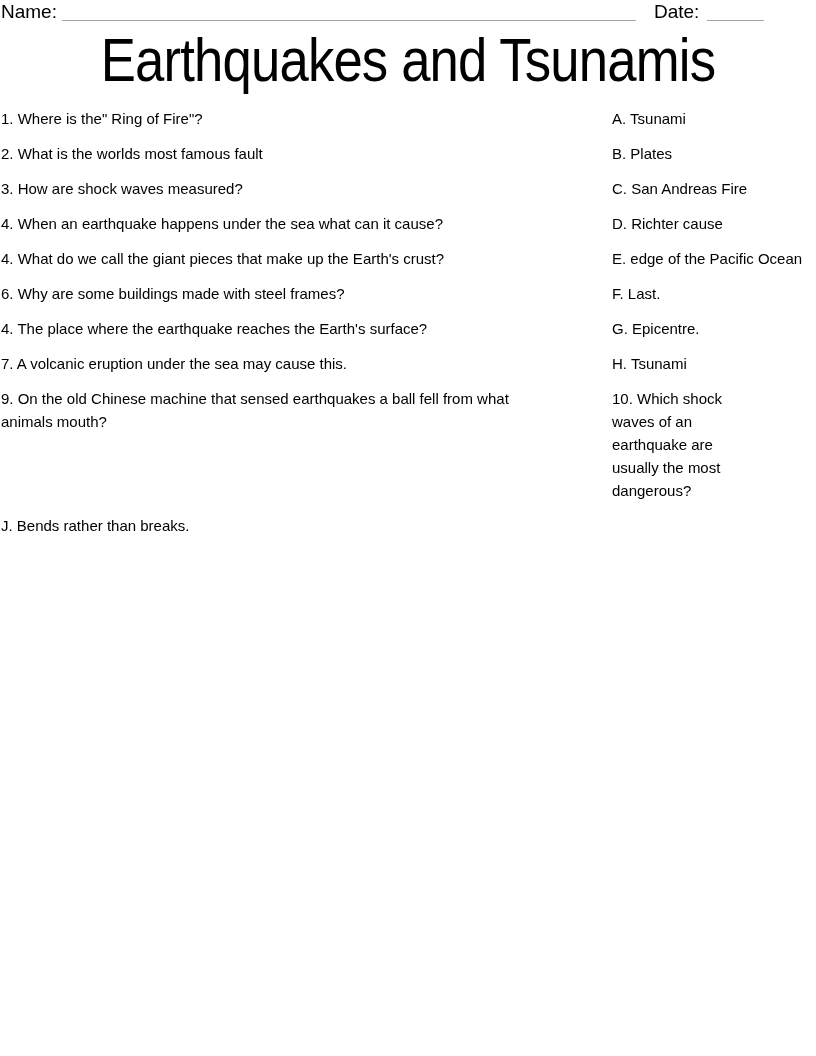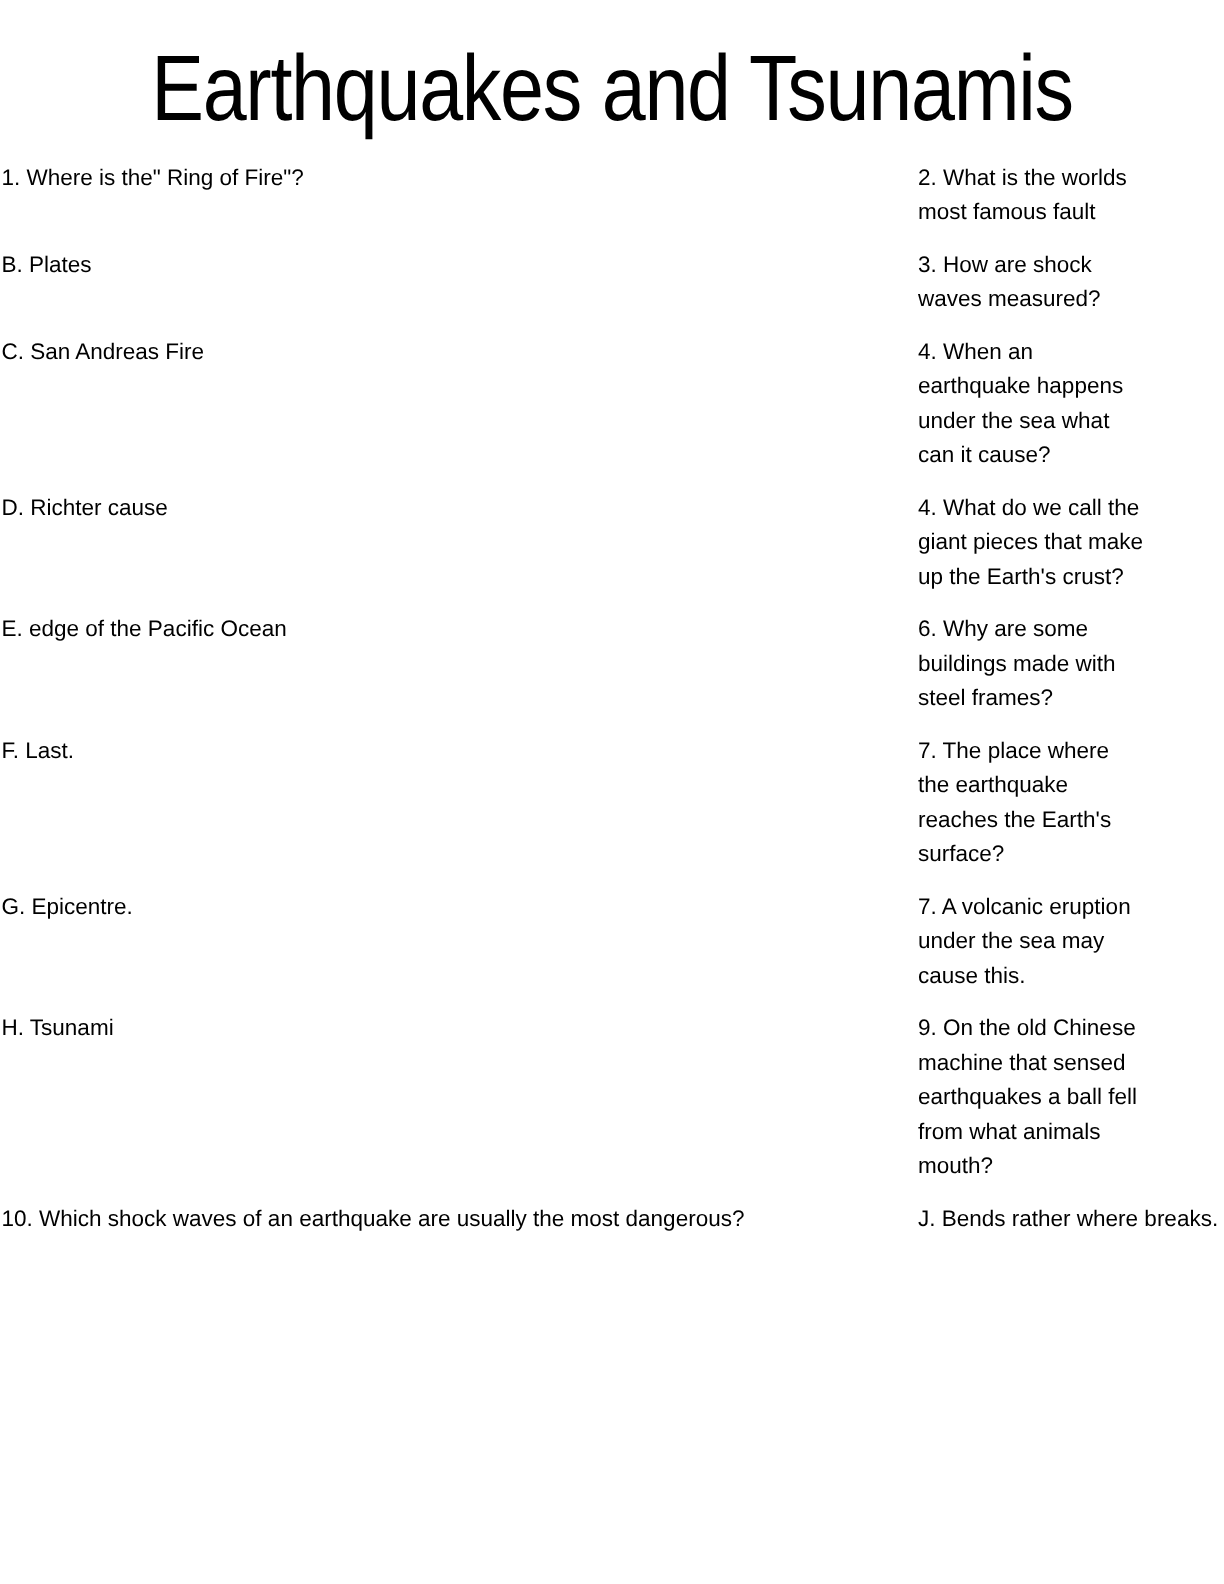--- a/index.html
+++ b/index.html
@@ -61,46 +61,53 @@
     line-height: 23px;
   }
   .question { padding-right: 52px; }
   .answer { white-space: nowrap; }
 </style>
 </head>
 <body>
 
 <div class="page">
 
+  <div class="header">
+    <span>Name:</span>
+    <span class="blank-line name-line"></span>
+    <span class="date-label">Date:</span>
+    <span class="blank-line date-line"></span>
+  </div>
 
   <div class="title">Earthquakes and Tsunamis</div>
 
   <div class="matching">
     <div class="question">1. Where is the" Ring of Fire"?</div>
+    <div class="answer">A. Tsunami</div>
 
     <div class="question">2. What is the worlds most famous fault</div>
     <div class="answer">B. Plates</div>
 
     <div class="question">3. How are shock waves measured?</div>
     <div class="answer">C. San Andreas Fire</div>
 
     <div class="question">4. When an earthquake happens under the sea what can it cause?</div>
     <div class="answer">D. Richter cause</div>
 
     <div class="question">4. What do we call the giant pieces that make up the Earth's crust?</div>
     <div class="answer">E. edge of the Pacific Ocean</div>
 
     <div class="question">6. Why are some buildings made with steel frames?</div>
     <div class="answer">F. Last.</div>
 
-    <div class="question">7. The place where the earthquake reaches the Earth's surface?</div>
+    <div class="question">4. The place where the earthquake reaches the Earth's surface?</div>
     <div class="answer">G. Epicentre.</div>
 
     <div class="question">7. A volcanic eruption under the sea may cause this.</div>
     <div class="answer">H. Tsunami</div>
 
     <div class="question">9. On the old Chinese machine that sensed earthquakes a ball fell from what animals mouth?</div>
 
     <div class="question">10. Which shock waves of an earthquake are usually the most dangerous?</div>
-    <div class="answer">J. Bends rather where breaks.</div>
+    <div class="answer">J. Bends rather than breaks.</div>
   </div>
 
 </div>
 
 </body></html>

